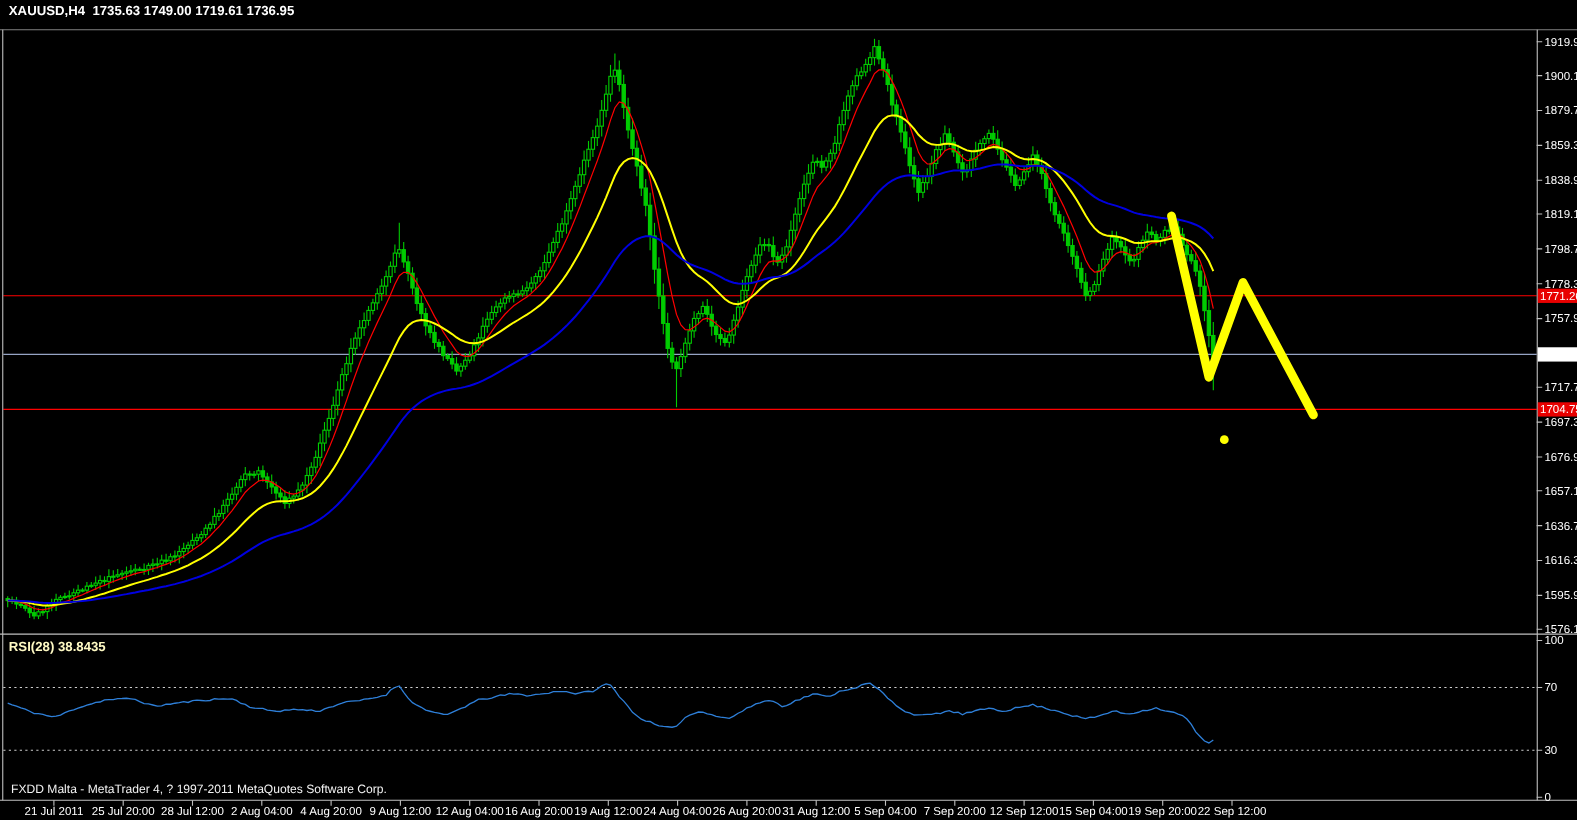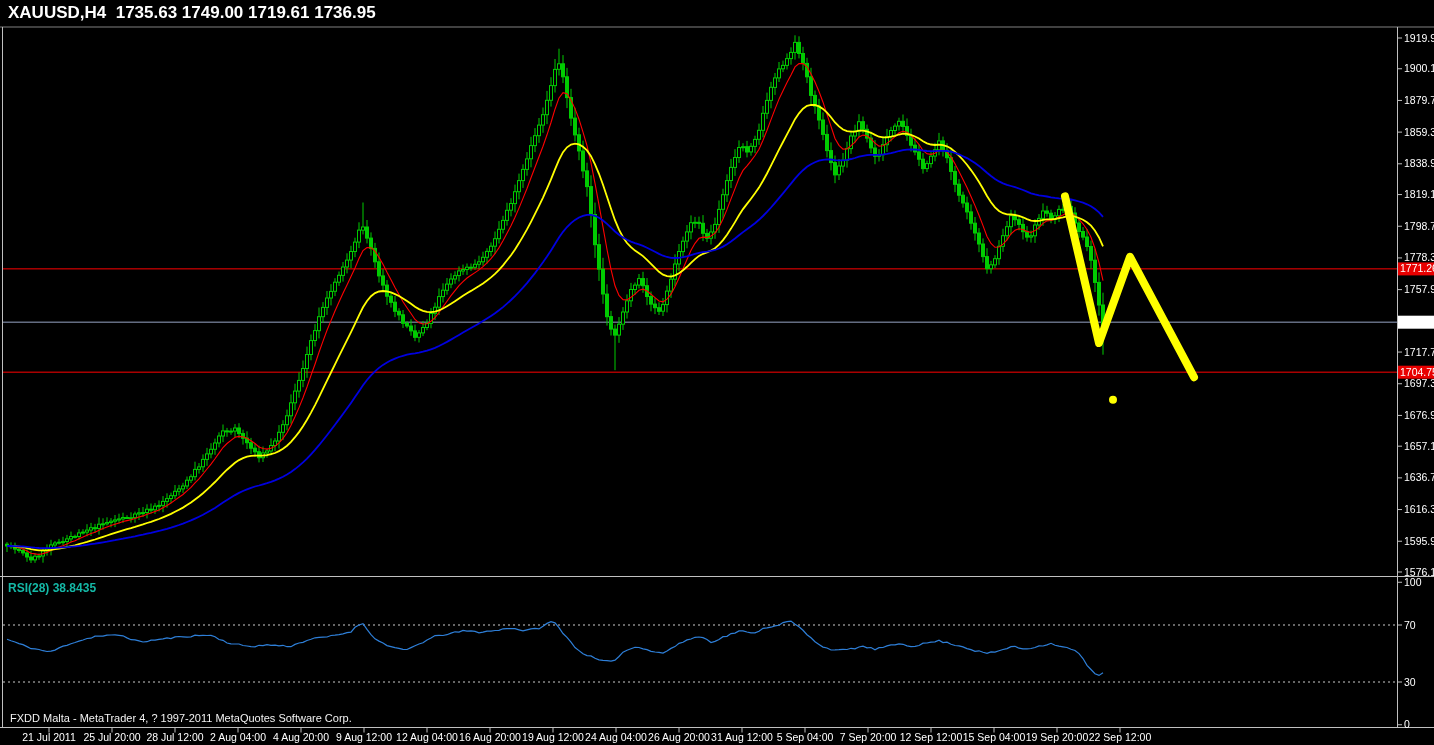--- a/index.html
+++ b/index.html
@@ -1,19 +1,19 @@
 <!DOCTYPE html>
 <html><head>
 <meta charset="utf-8">
 <style>
   html,body{margin:0;padding:0;background:#000;}
   .screen{position:relative;width:1434px;height:745px;background:#000;overflow:hidden;
           font-family:"Liberation Sans",sans-serif;}
-  .ttl{position:absolute;left:8px;top:3px;color:#fff;font-size:17px;font-weight:bold;white-space:pre;}
-  .rsil{position:absolute;left:8px;top:581px;color:#14b8a6;font-size:12px;font-weight:bold;}
+  .ttl{position:absolute;left:8px;top:3px;color:#fff;font-size:12px;font-weight:bold;white-space:pre;}
+  .rsil{position:absolute;left:8px;top:581px;color:#fef9c3;font-size:12px;font-weight:bold;}
   .cpy{position:absolute;left:10px;top:712px;color:#f2f2f2;font-size:11px;}
   svg{position:absolute;left:0;top:0;}
   svg text{font-family:"Liberation Sans",sans-serif;font-size:10.5px;fill:#fff;}
 </style>
 </head>
 <body>
 
 <div class="screen">
   <svg id="cv" width="1434" height="745" viewBox="0 0 1434 745">
       <g>

